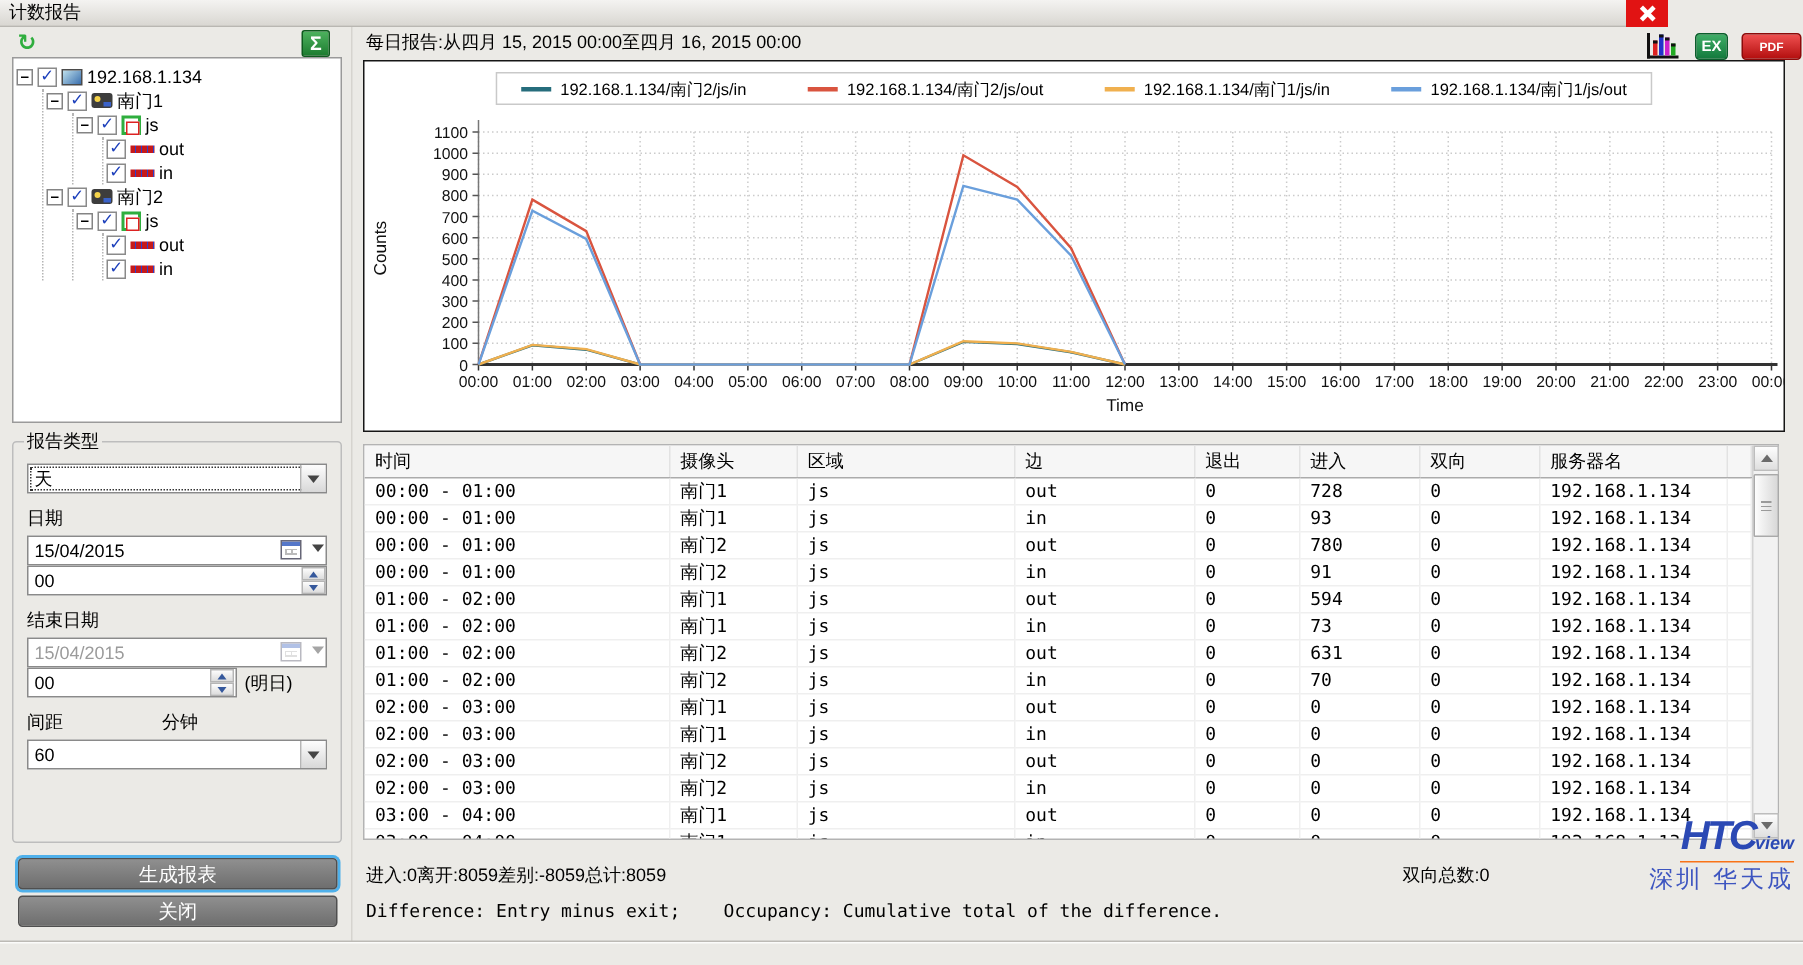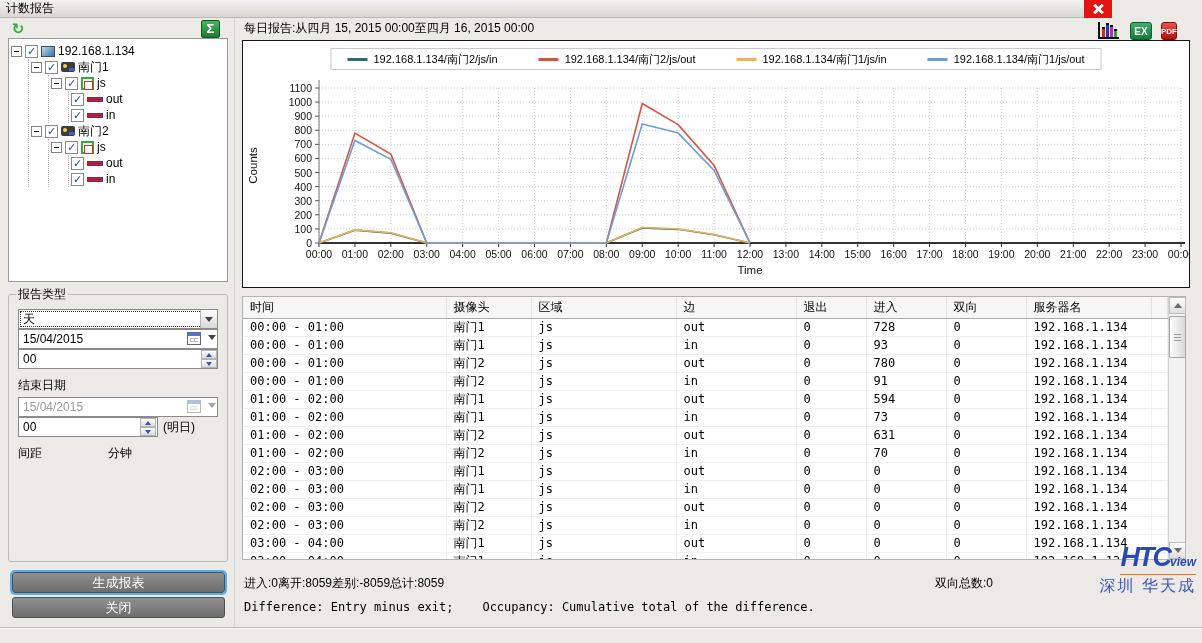--- a/index.html
+++ b/index.html
@@ -79,21 +79,21 @@
     background:linear-gradient(#8f8f8f,#6e6e6e); color:#fff; text-align:center; line-height:19px; font-size:13px; }
   .big-btn.primary { box-shadow:0 0 0 2px #4fb0ea; }
 
   
   .report-header { position:absolute; left:244px; top:20px; font-size:12px; }
   .exp-icons { position:absolute; top:22px; height:18px; display:flex; align-items:center; justify-content:center; }
   .ic-bars { left:1098px; width:21px; display:flex; align-items:flex-end; gap:1px; border-left:2px solid #111; border-bottom:2px solid #111; padding:0 1px 0 1px; height:17px; }
   .ic-bars i { width:3px; display:block; border-top:2px solid #111; }
   .ic-ex { left:1130px; width:22px; background:linear-gradient(#3fae67,#137a3d); border:1px solid #0b5e2c; border-radius:3px;
     color:#fff; font-weight:bold; font-size:10px; }
-  .ic-pdf { left:1161px; width:16px; background:linear-gradient(#ef5050,#b40f0f); border:1px solid #8c0a0a; border-radius:3px;
+  .ic-pdf { left:1161px; width:40px; background:linear-gradient(#ef5050,#b40f0f); border:1px solid #8c0a0a; border-radius:3px;
     color:#fff; font-weight:bold; font-size:8px; }
 
   
   .chart-panel { position:absolute; left:242px; top:40px; width:948px; height:248px; background:#fff; border:1px solid #161616; }
   .legend-box { position:absolute; left:50%; transform:translateX(-50%); top:7px; height:22px;
     border:1px solid #c9c9c9; background:#fff; display:flex; align-items:center; gap:41px; padding:0 16px; white-space:nowrap; }
   .legend-item { display:flex; align-items:center; gap:6px; font-size:11px; }
   .legend-swatch { width:20px; height:3px; display:inline-block; }
   .chart-svg { position:absolute; left:0; top:30px; }
 
@@ -231,20 +231,21 @@
 <fieldset class="form-box">
   <legend>报告类型</legend>
 
   <div class="fieldrow" style="margin-top:2px;">
     <div class="tbx focused">天</div>
     <div class="combo-arrow">
         <span class="arr-down"></span>
       </div>
   </div>
 
+  <div class="flabel">日期</div>
   <div class="fieldrow">
     <div class="tbx">15/04/2015</div>
     <div class="cal-ic"></div>
     <div class="cal-plain-arrow"></div>
   </div>
 
   <div class="fieldrow">
     <div class="tbx">00</div>
     <div class="spin">
         <div>
@@ -272,20 +273,26 @@
         <div>
           <span class="tri-dn"></span>
         </div>
       </div>
     <span class="inline-lbl">(明日)</span>
   </div>
 
   <div class="flabel two-lbl">
     <span>间距</span>
     <span>分钟</span>
+  </div>
+  <div class="fieldrow">
+    <div class="tbx">60</div>
+    <div class="combo-arrow">
+        <span class="arr-down"></span>
+      </div>
   </div>
 </fieldset>
 
 <div class="big-btn primary" style="top:572px;">生成报表</div>
 <div class="big-btn" style="top:597px;">关闭</div>
 
 <div class="report-header">每日报告:从四月 15, 2015 00:00至四月 16, 2015 00:00</div>
 <div class="exp-icons ic-bars">
   <i style="height:10px;background:#d22;"></i>
     <i style="height:14px;background:#23c;"></i>

